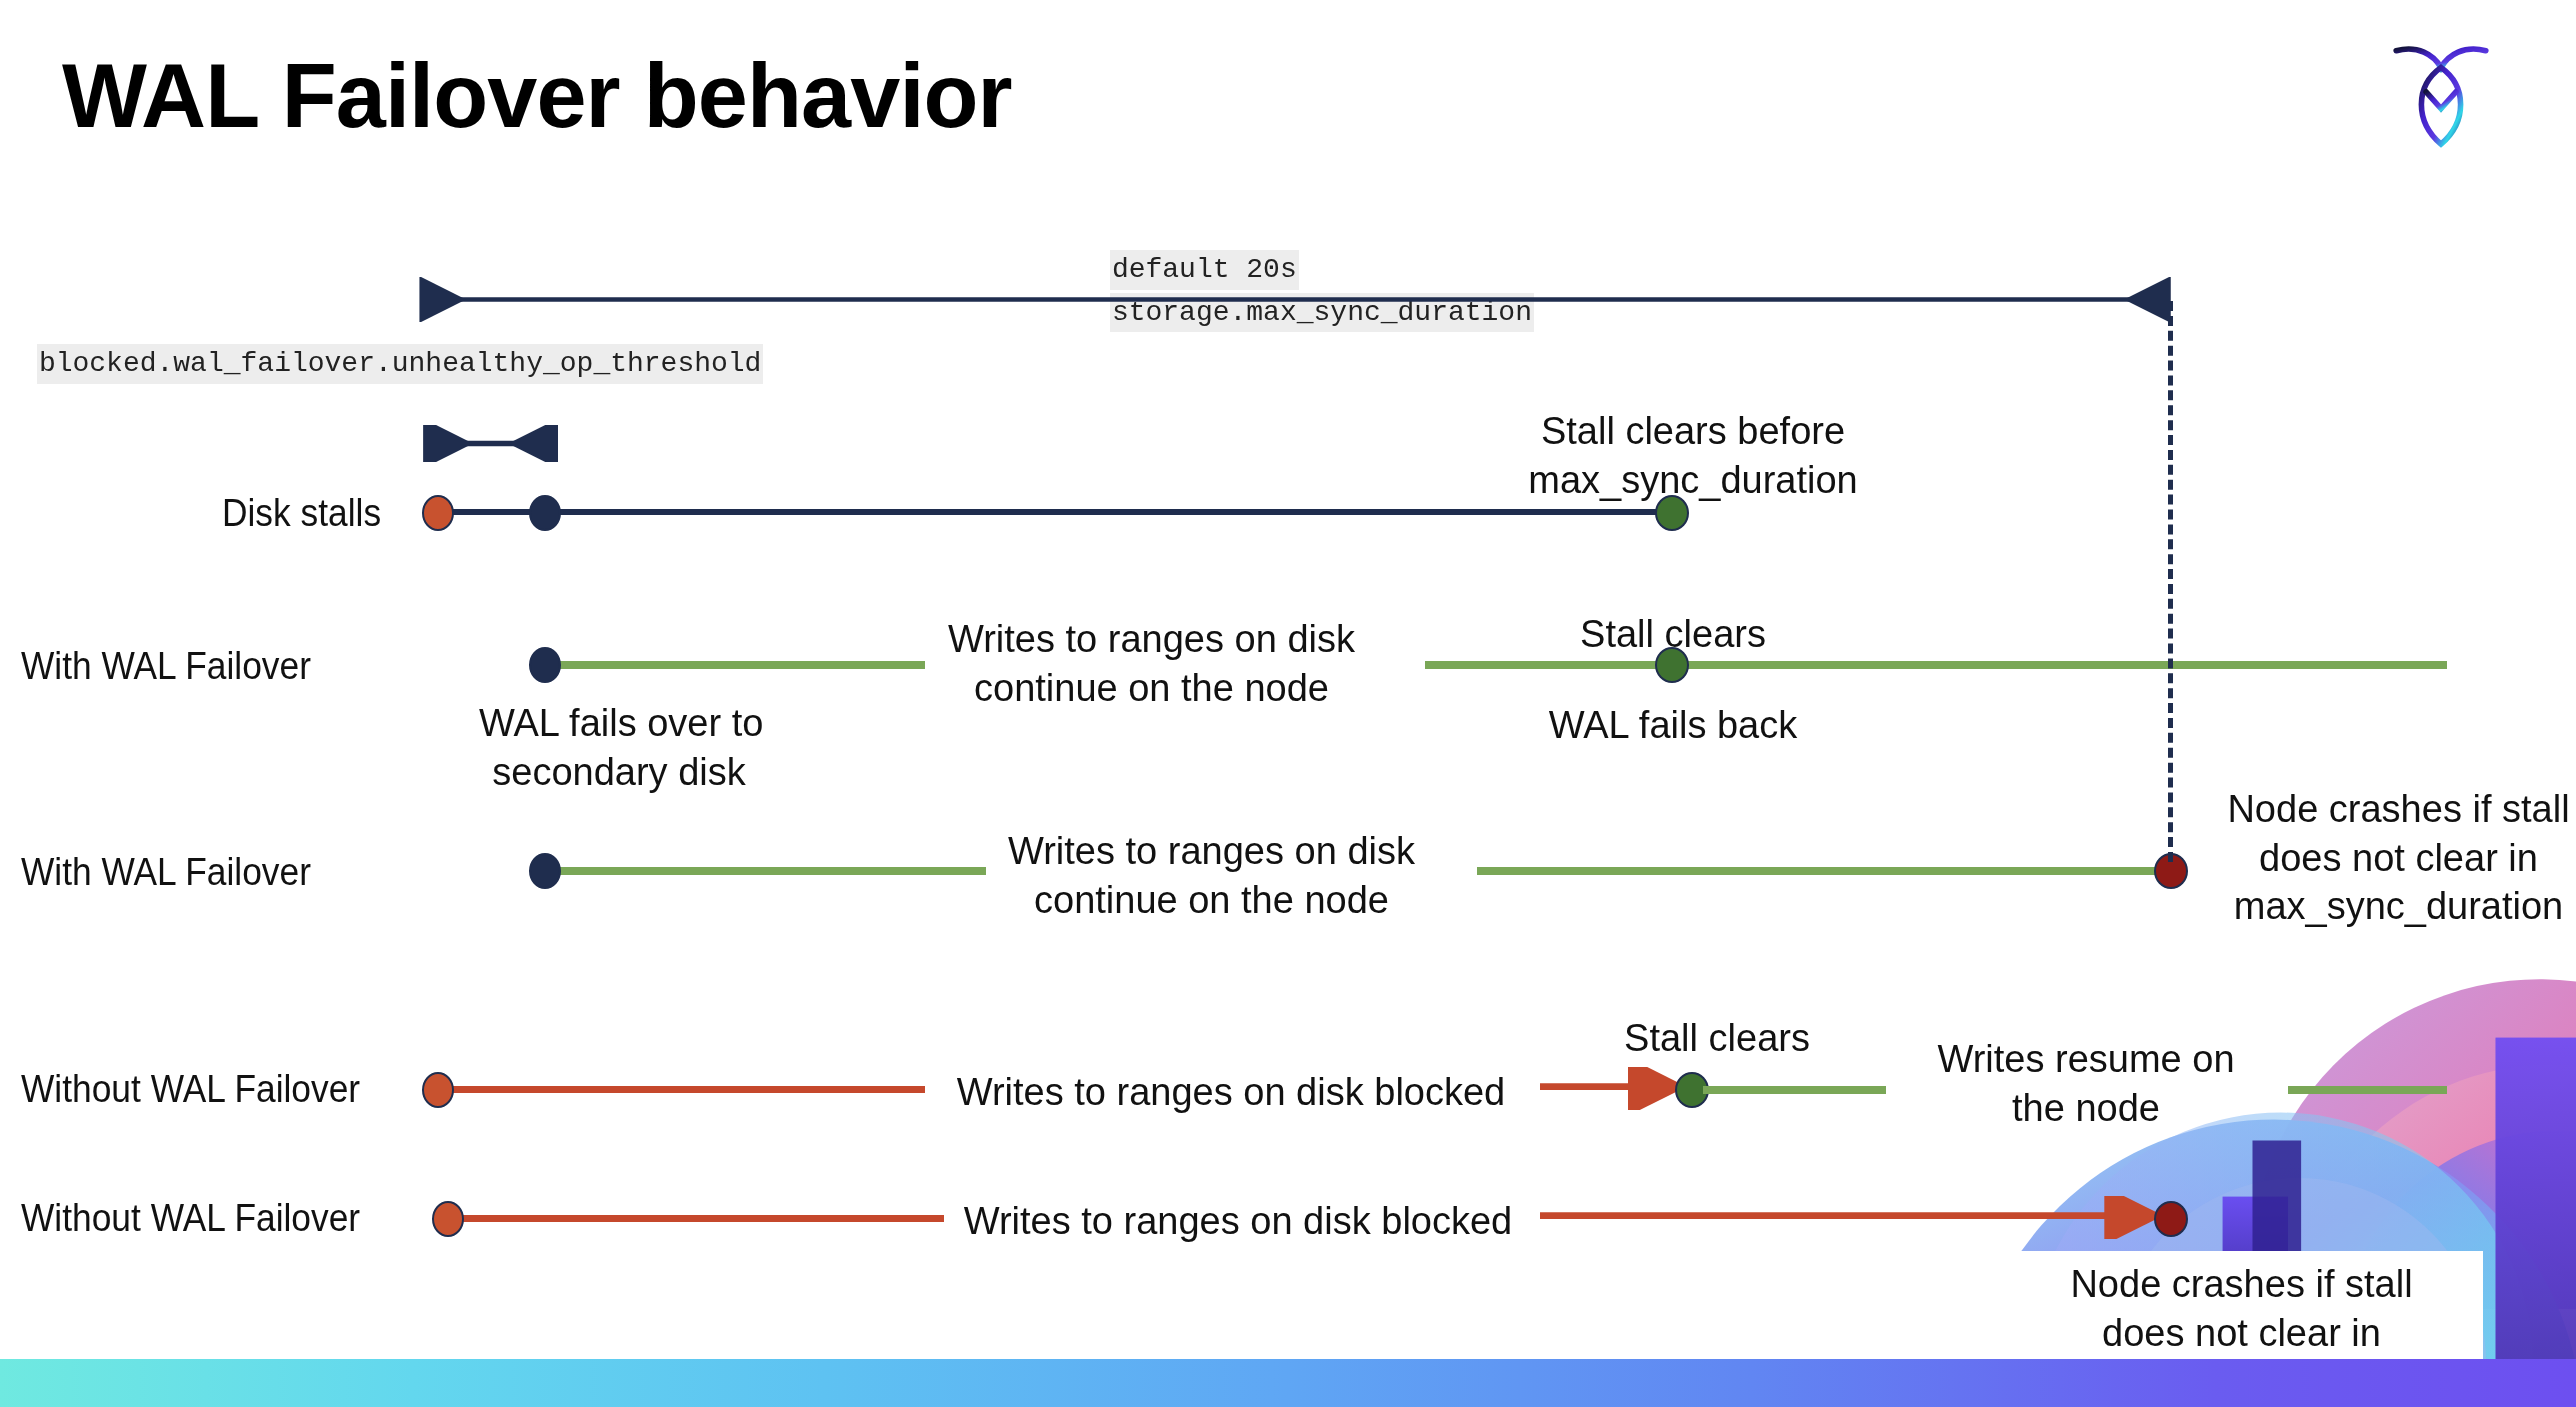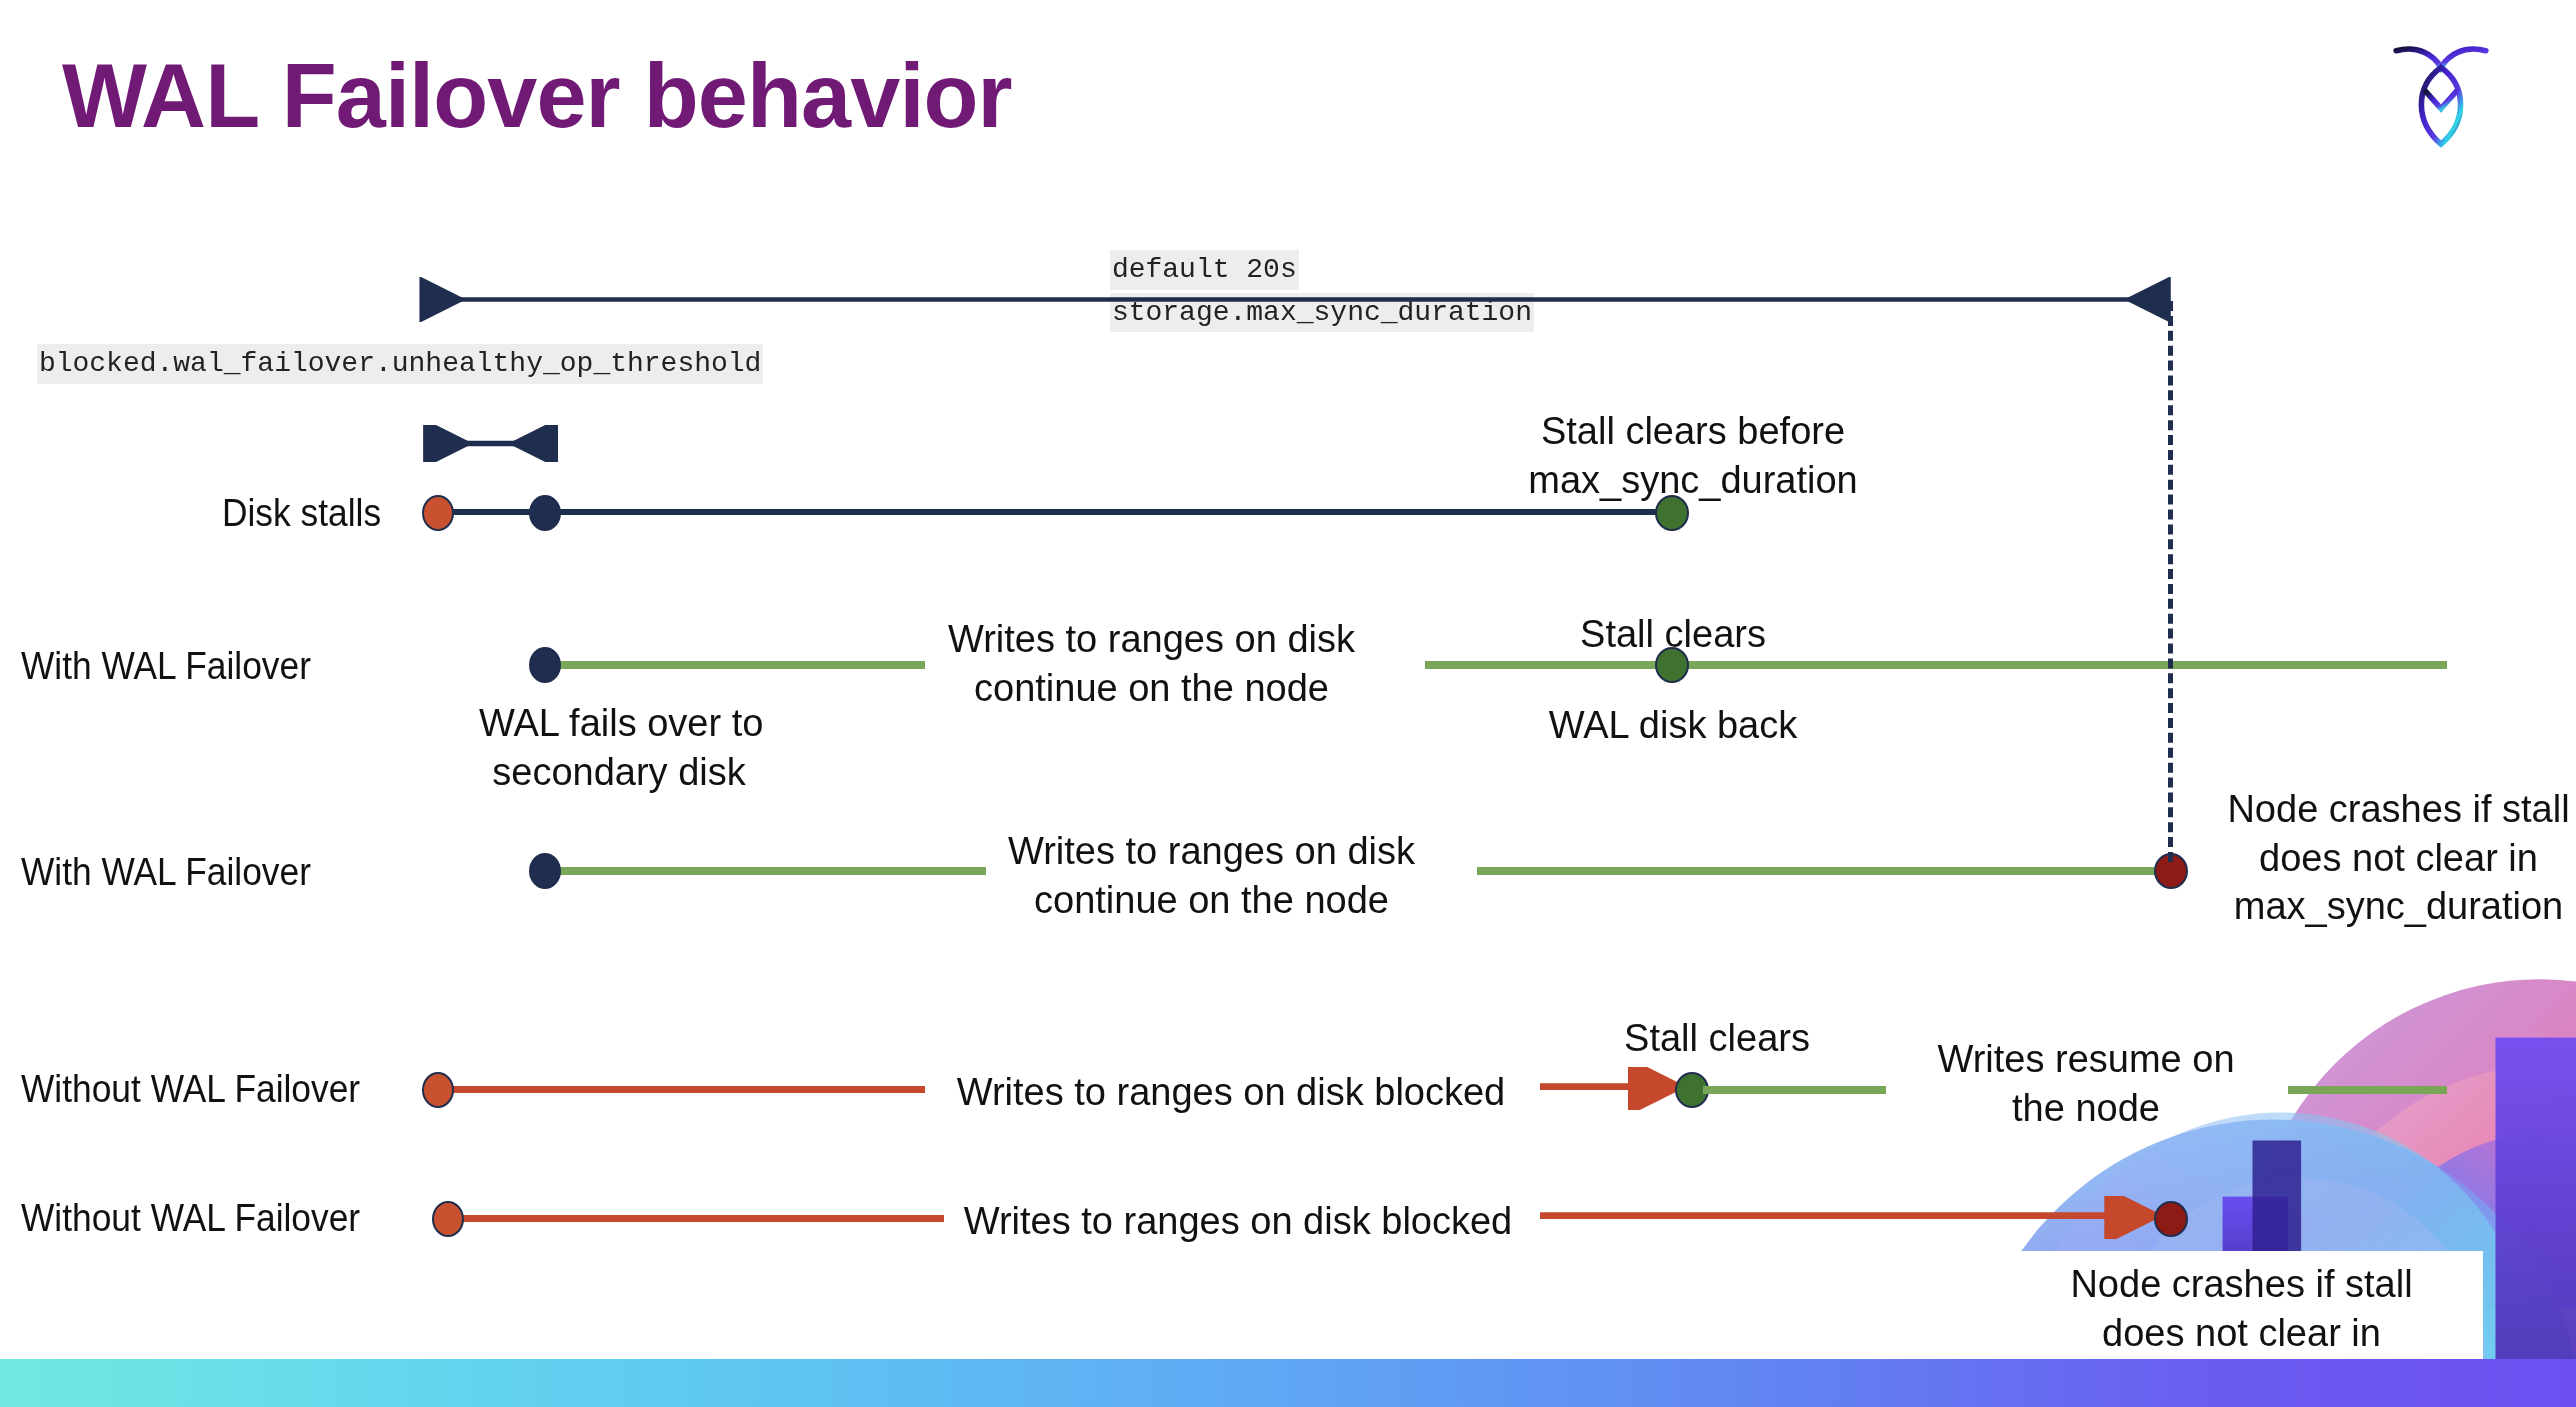--- a/index.html
+++ b/index.html
@@ -19,21 +19,21 @@
   }
   .abs { position: absolute; }
 
   
   #title {
     left: 62px;
     top: 45px;
     font-size: 90px;
     font-weight: bold;
     letter-spacing: -0.9px;
-    color: #701a75;
+    color: #000000;
     white-space: nowrap;
   }
 
   
   #logo {
     right: 79px;
     top: 28px;
     width: 112px;
     height: 122px;
   }
@@ -193,21 +193,21 @@
     <div>continue on the node</div>
   </div>
   <div class="abs callout" style="left:1519px; top:610px; width:308px;">
     <div>Stall clears</div>
   </div>
   <div class="abs callout" style="left:479px; top:699px; width:280px;">
     <div>WAL fails over to</div>
     <div>secondary disk</div>
   </div>
   <div class="abs callout" style="left:1519px; top:701px; width:308px;">
-    <div>WAL disk  back</div>
+    <div>WAL fails  back</div>
   </div>
 
   <div class="abs rowlabel" style="left:20.6px; top:851px;">With WAL Failover</div>
   <div class="abs tl green" style="left:545px; top:867px; width:441px;"></div>
   <div class="abs tl green" style="left:1477px; top:867px; width:694px;"></div>
   <div class="abs dot navy" style="left:529px; top:853px; width:32px; height:36px;"></div>
   <div class="abs dot darkred" style="left:2154px; top:853px; width:34px; height:36px;"></div>
 
   <div class="abs" id="dashline" style="left:2168px; top:301px; height:561px;"></div>
 

